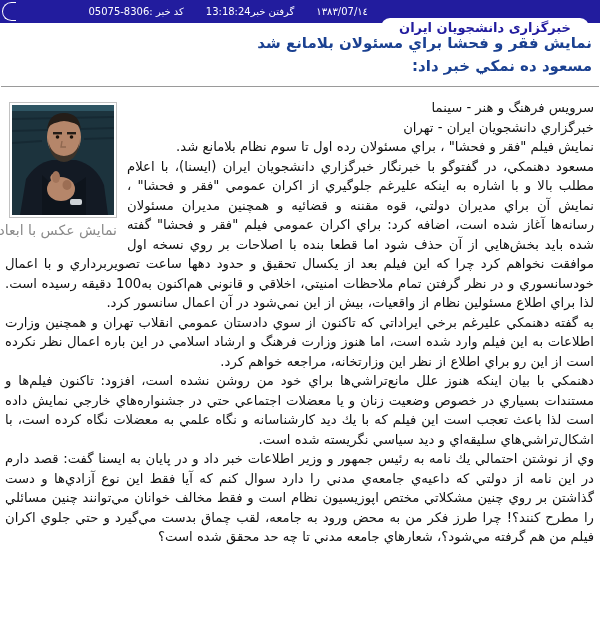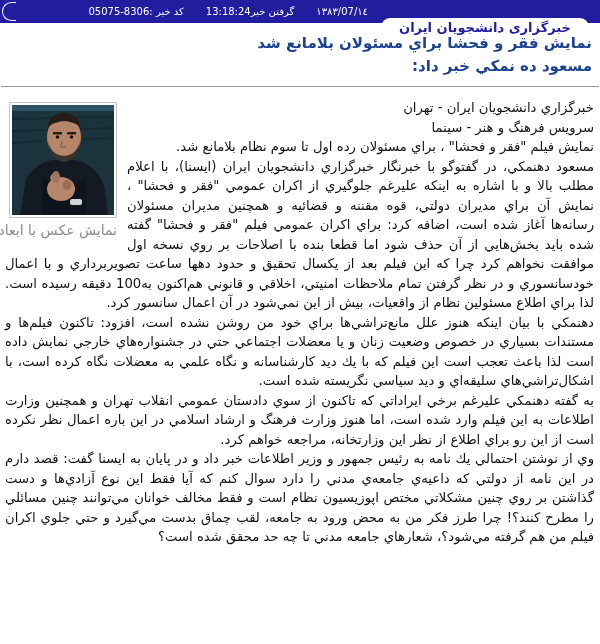--- a/index.html
+++ b/index.html
@@ -132,22 +132,22 @@
           <path d="M40 78 Q36 70 42 68 L48 74 Z" fill="#b5866a"></path>
           <ellipse cx="44" cy="72" rx="4" ry="6" fill="#a2745a"></ellipse>
           <ellipse cx="55" cy="80" rx="4.5" ry="5" fill="#9c6e54"></ellipse>
 
           <rect x="58" y="94" width="12" height="6" rx="2" fill="#cfd4d8"></rect>
         </svg>
       </div>
       <figcaption class="photo-caption">نمايش عكس با ابعاد بزرگتر</figcaption>
     </figure>
 
+    <div class="para">سرويس فرهنگ و هنر - سينما</div>
     <div class="para">خبرگزاري دانشجويان ايران - تهران</div>
-    <div class="para">سرويس فرهنگ و هنر - سينما</div>
     <div class="para">نمايش فيلم "فقر و فحشا" ، براي مسئولان رده اول تا سوم نظام بلامانع شد.</div>
     <div class="para">مسعود دهنمكي، در گفتوگو با خبرنگار خبرگزاري دانشجويان ايران (ايسنا)، با اعلام مطلب بالا و با اشاره به اينكه عليرغم جلوگيري از اكران عمومي "فقر و فحشا" ، نمايش آن براي مديران دولتي، قوه مقننه و قضائيه و همچنين مديران مسئولان رسانه‌ها آغاز شده است، اضافه كرد: براي اكران عمومي فيلم "فقر و فحشا" گفته شده بايد بخش‌هايي از آن حذف شود اما قطعا  بنده با اصلاحات بر روي نسخه اول موافقت نخواهم كرد چرا كه اين فيلم بعد از يكسال تحقيق و حدود دهها ساعت تصويربرداري و با اعمال خودسانسوري و در نظر گرفتن تمام ملاحظات امنيتي، اخلاقي و قانوني هم‌اكنون به100  دقيقه رسيده است. لذا براي اطلاع مسئولين نظام از واقعيات، بيش از اين نمي‌شود در آن اعمال سانسور كرد.</div>
+    <div class="para">به گفته دهنمكي عليرغم برخي ايراداتي كه تاكنون از سوي دادستان عمومي انقلاب تهران و همچنين وزارت اطلاعات به اين فيلم وارد شده است، اما هنوز وزارت فرهنگ و ارشاد اسلامي در اين باره اعمال نظر نكرده است از اين رو براي اطلاع از نظر اين وزارتخانه، مراجعه خواهم كرد.</div>
     <div class="para">دهنمكي با بيان اينكه هنوز علل مانع‌تراشي‌ها براي خود من روشن نشده است، افزود: تاكنون فيلم‌ها و مستندات بسياري در خصوص وضعيت زنان و يا معضلات اجتماعي حتي در جشنواره‌هاي خارجي نمايش داده است لذا باعث تعجب است اين فيلم كه با يك ديد كارشناسانه و نگاه علمي به معضلات نگاه كرده است، با اشكال‌تراشي‌هاي سليقه‌اي و ديد سياسي نگريسته شده است.</div>
-    <div class="para">به گفته دهنمكي عليرغم برخي ايراداتي كه تاكنون از سوي دادستان عمومي انقلاب تهران و همچنين وزارت اطلاعات به اين فيلم وارد شده است، اما هنوز وزارت فرهنگ و ارشاد اسلامي در اين باره اعمال نظر نكرده است از اين رو براي اطلاع از نظر اين وزارتخانه، مراجعه خواهم كرد.</div>
     <div class="para">وي از نوشتن احتمالي يك نامه به رئيس جمهور و وزير اطلاعات خبر داد و در پايان به ايسنا گفت: قصد دارم در اين نامه از دولتي كه داعيه‌ي جامعه‌ي مدني را دارد سوال كنم كه آيا فقط اين نوع آزادي‌ها و دست گذاشتن بر روي چنين مشكلاتي مختص اپوزيسيون نظام است و فقط مخالف خوانان مي‌توانند چنين مسائلي را مطرح كنند؟! چرا طرز فكر من به محض ورود به جامعه، لقب چماق بدست مي‌گيرد و حتي جلوي اكران فيلم من هم گرفته مي‌شود؟، شعارهاي جامعه مدني تا چه حد محقق شده است؟</div>
   </main>
 
 </div>
 
 </body></html>

